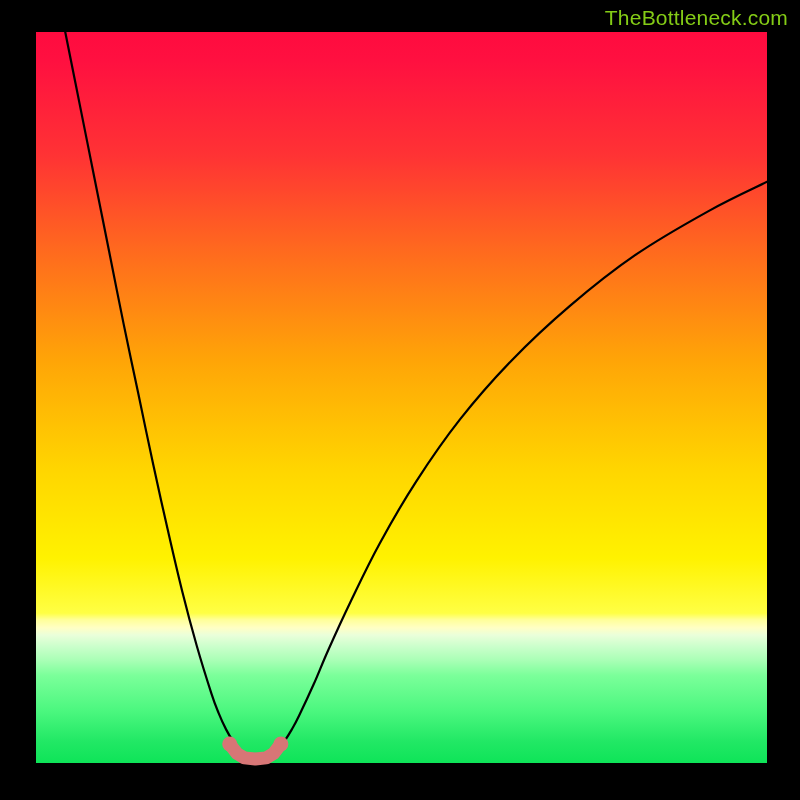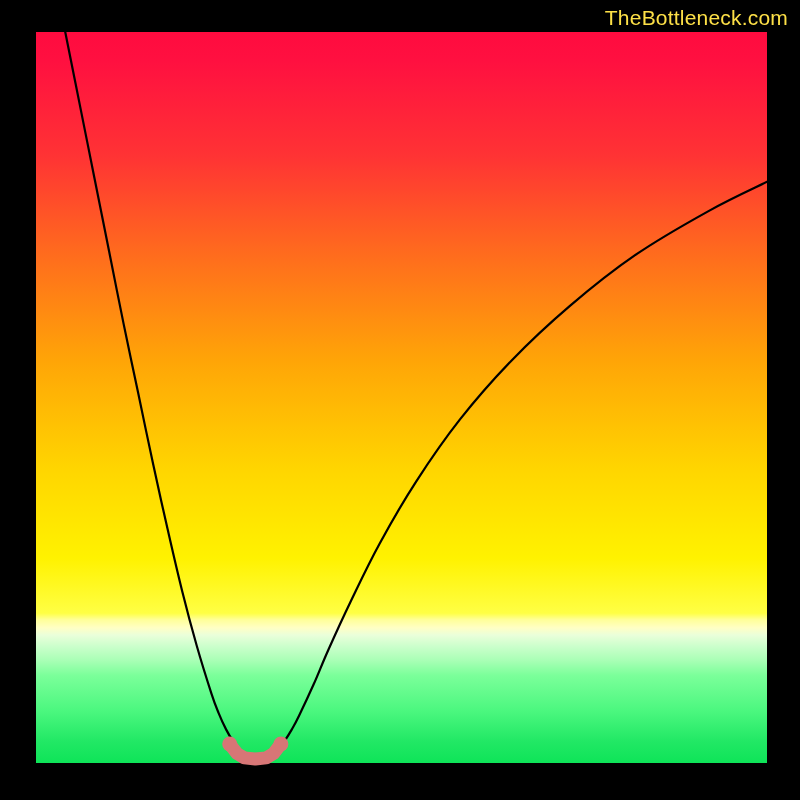--- a/index.html
+++ b/index.html
@@ -44,21 +44,21 @@
       #7bff9a 88%,
       #4af77e 93%,
       #22e865 97%,
       #0ee458 100%
     );
   }
   .watermark {
     position: absolute;
     top: 6px;
     right: 12px;
-    color: #fde047;
+    color: #84cc16;
     font-size: 21px;
     letter-spacing: 0.2px;
     font-weight: 400;
   }
   svg.curves {
     position: absolute;
     left: 0;
     top: 0;
     width: 731px;
     height: 731px;

